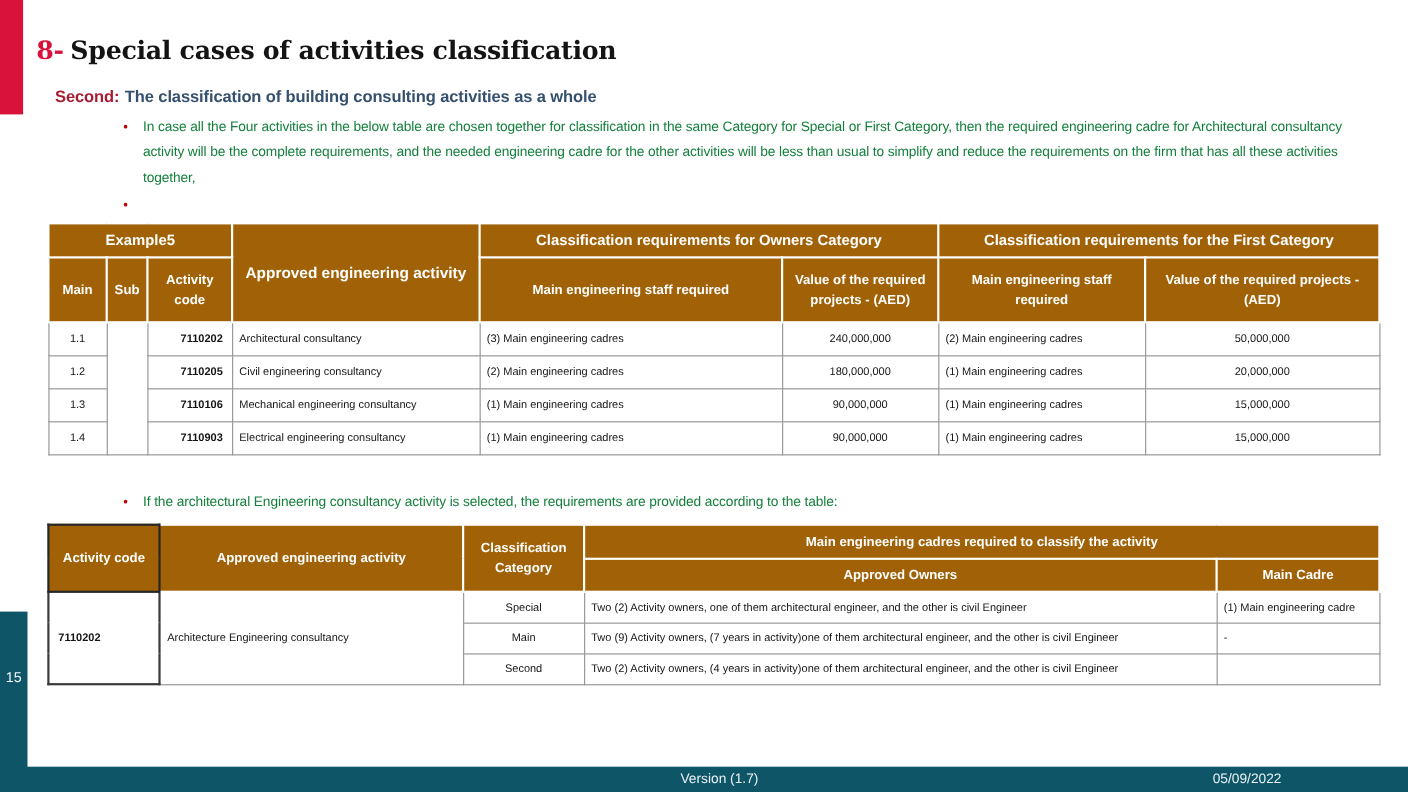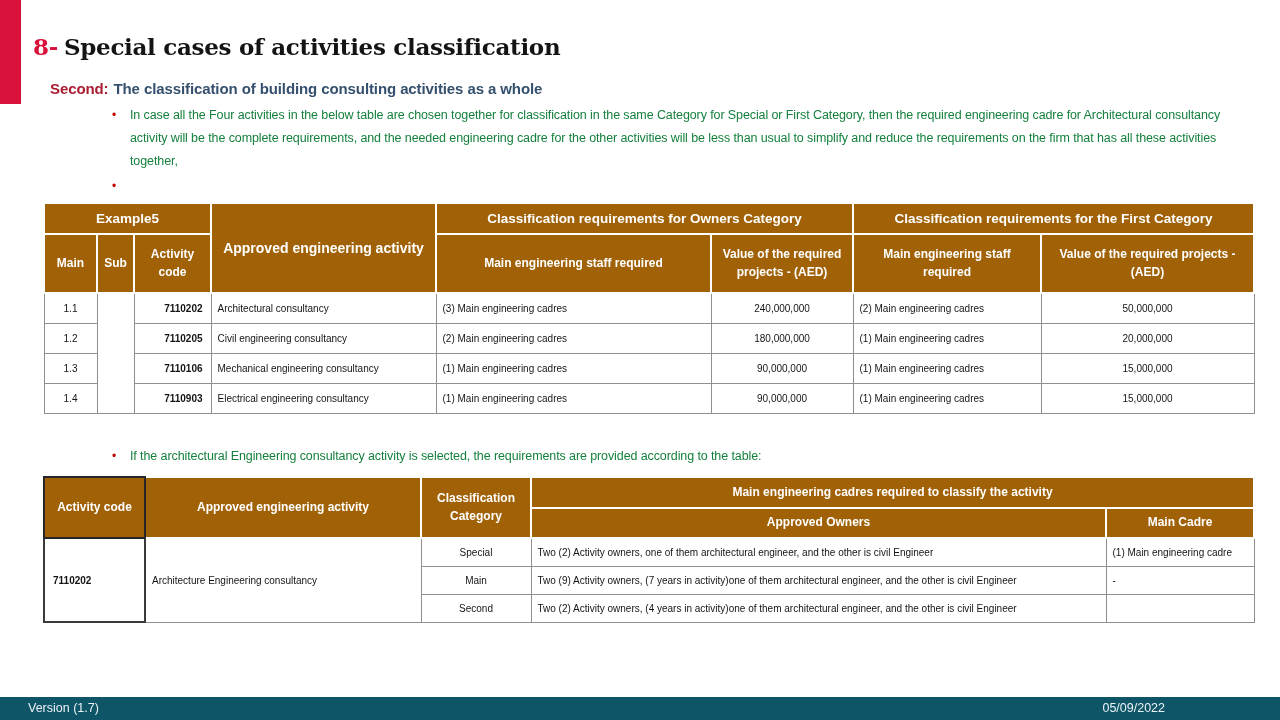--- a/index.html
+++ b/index.html
@@ -55,21 +55,21 @@
   #t2 tbody tr { height:28px; }
   #t2 td.c { text-align:center; }
   #t2 td.code2 { font-weight:700; border:2px solid #3a3a3a; padding-left:8px; }
 
   
   .page-tab { position:absolute; left:0; top:556px; width:25px; height:164px; background:#0F5568; }
   .page-num { position:absolute; top:52px; left:0; width:100%; text-align:center; color:#f2f7f8; font-size:13px; }
 
   
   .footer-bar { position:absolute; left:0; top:697px; width:1280px; height:23px; background:#0F5568; }
-  .footer-version { position:absolute; left:0; right:0; top:0; text-align:left; line-height:23px;
+  .footer-version { position:absolute; left:0; right:0; top:0; text-align:center; line-height:23px;
     color:#EAF2F5; font-size:12.5px;padding-left:28px; }
   .footer-date { position:absolute; right:115px; top:0; line-height:23px; color:#EAF2F5; font-size:12.5px; }
 </style>
 </head>
 <body>
 
 <div class="slide">
 
   <div class="red-accent"></div>
 
@@ -202,19 +202,22 @@
         <td>-</td>
       </tr>
       <tr>
         <td class="c">Second</td>
         <td>Two (2) Activity owners, (4 years in activity)one of them architectural engineer, and the other is civil Engineer</td>
         <td></td>
       </tr>
     </tbody>
   </table>
 
+  <div class="page-tab">
+    <span class="page-num">15</span>
+  </div>
 
   <div class="footer-bar">
     <span class="footer-version">Version (1.7)</span>
     <span class="footer-date">05/09/2022</span>
   </div>
 
 </div>
 
 </body></html>

